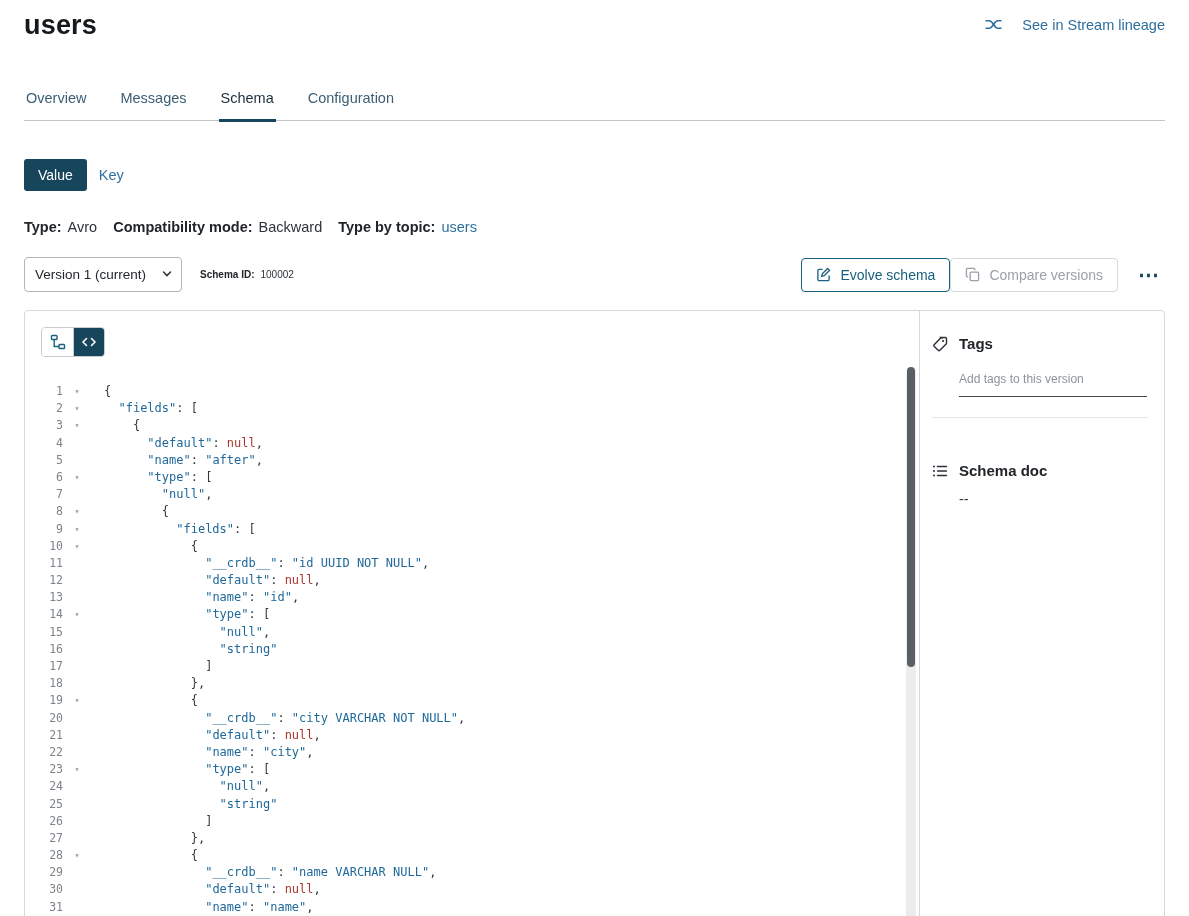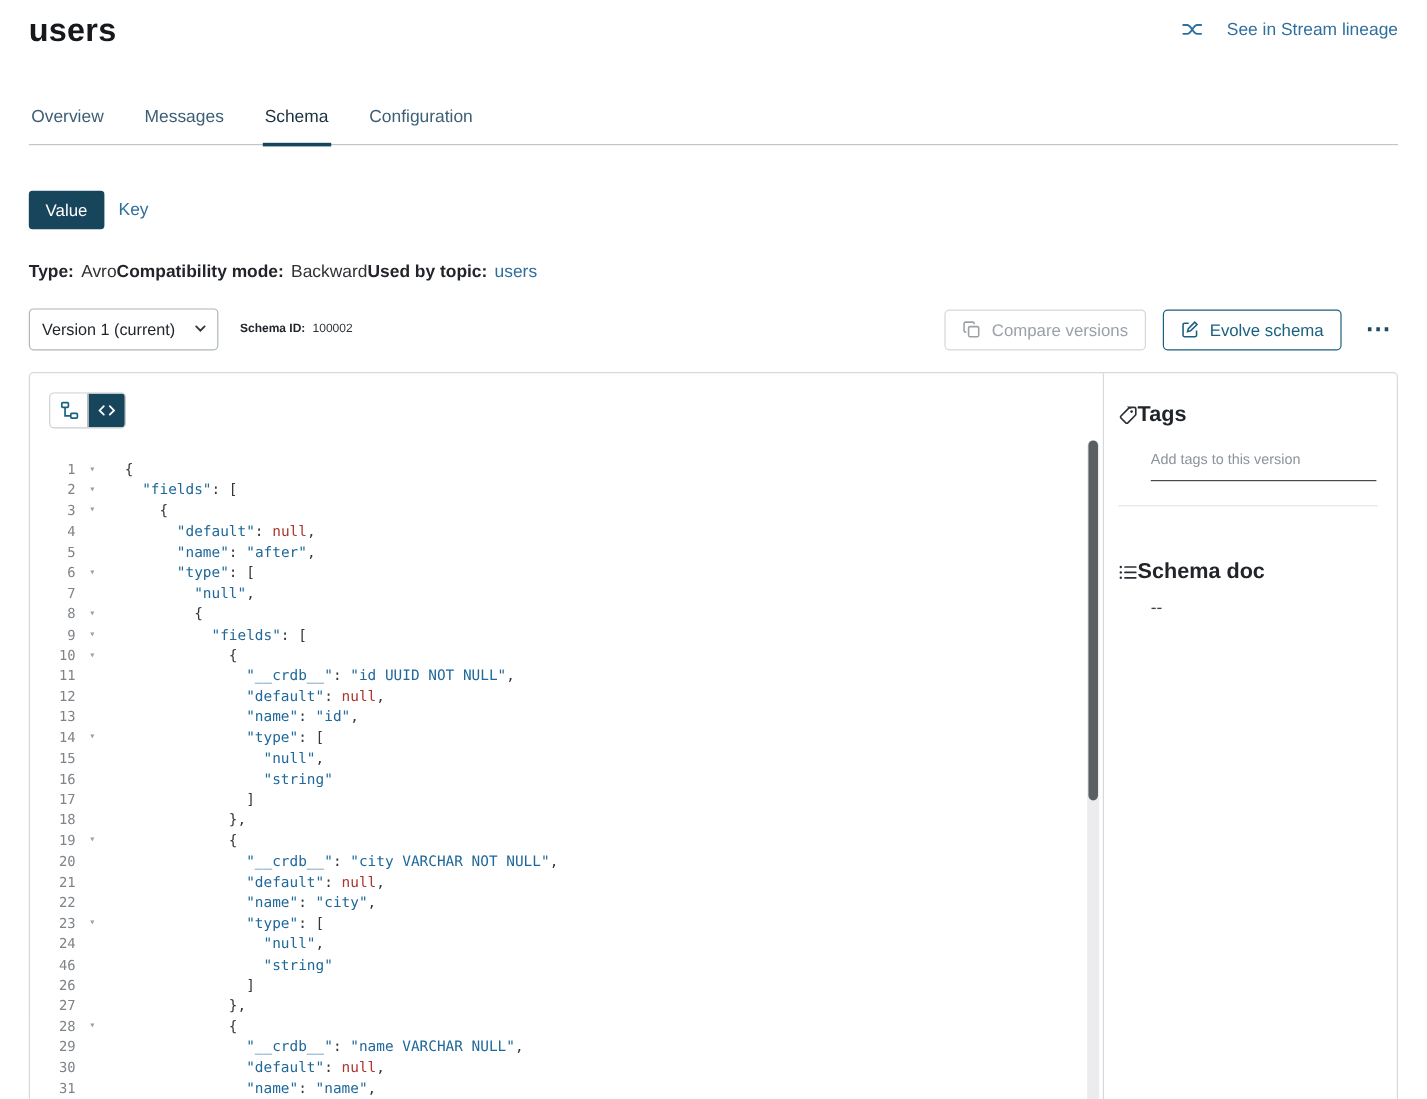--- a/index.html
+++ b/index.html
@@ -28,21 +28,21 @@
   .tab{font-size:14.5px;color:var(--tab-inactive);padding:6px 2px 14px;position:relative;cursor:pointer;}
   .tab.active{color:var(--tab-active);}
   .tab.active::after{content:"";position:absolute;left:0;right:0;bottom:-2px;height:3px;background:var(--accent-dark);}
   
   .seg{margin-top:38px;display:flex;align-items:flex-end;}
   .seg button{font-family:inherit;cursor:pointer;}
   .seg-value{background:var(--accent-dark);color:#fff;border:none;border-radius:3px;
     font-size:14px;padding:8px 14px;}
   .seg-key{background:none;border:none;color:var(--link);font-size:14.5px;padding:8px 12px;}
   
-  .meta{margin-top:28px;display:flex;align-items:center;font-size:14.5px;color:#2e3338;}
+  .meta{margin-top:28px;display:flex;align-items:center;gap:16px;font-size:14.5px;color:#2e3338;}
   .meta-item b{font-weight:700;color:#212529;margin-right:6px;}
   .meta-link{color:var(--link);cursor:pointer;}
   
   .controls{margin-top:22px;display:flex;align-items:center;}
   .select-wrap{position:relative;width:158px;}
   .select-wrap select{
     width:100%;height:35px;border:1px solid #afb6bc;border-radius:4px;background:#fff;
     padding:0 28px 0 10px;font-size:13.5px;color:#23272b;font-family:inherit;
     appearance:none;-webkit-appearance:none;cursor:pointer;}
   .select-wrap .chev{position:absolute;right:9px;top:11px;pointer-events:none;color:#33383c;}
@@ -73,21 +73,21 @@
     text-align:center;line-height:17.3px;cursor:pointer;}
   .ct{padding-left:19px;white-space:pre;color:var(--syn-punct);}
   .tk-k{color:var(--syn-key);}
   .tk-s{color:var(--syn-str);}
   .tk-x{color:var(--syn-null);}
   .tk-p{color:var(--syn-punct);}
   .scrollbar{position:absolute;top:56px;right:3px;bottom:3px;width:10px;background:#ececee;border-radius:5px;}
   .thumb{position:absolute;top:0;left:1px;width:8px;height:300px;background:#5a5f64;border-radius:4px;cursor:pointer;}
   
   .sidebar{width:244px;flex:none;padding:24px 12px 0 12px;}
-  .side-head{display:flex;align-items:center;font-size:18px;font-weight:700;color:#212529;}
+  .side-head{display:flex;align-items:center;gap:11px;font-size:15px;font-weight:700;color:#212529;}
   .side-head .icn{color:#2b3036;}
   .tags-input{display:block;margin:16px 0 0 27px;width:188px;border:none;outline:none;
     border-bottom:1px solid #43484d;padding:4px 0 10px;font-size:12px;font-family:inherit;color:var(--text);}
   .tags-input::placeholder{color:#8d939a;}
   .side-divider{border:none;border-top:1px solid #e3e6e8;margin:20px 4px 0 0;}
   .sect-doc{margin-top:44px;}
   .sect-date{margin-top:26px;}
   .side-value{margin:12px 0 0 27px;font-size:14.5px;color:#3a3f45;}
 </style>
 </head>
@@ -121,56 +121,56 @@
   </div>
 
   <div class="meta">
     <span class="meta-item">
       <b>Type:</b><span>Avro</span>
     </span>
     <span class="meta-item">
       <b>Compatibility mode:</b><span>Backward</span>
     </span>
     <span class="meta-item">
-      <b>Used by topic:</b><span class="meta-link">users</span>
+      <b>Type by topic:</b><span class="meta-link">users</span>
     </span>
   </div>
 
   <div class="controls">
     <div class="select-wrap">
       <select>
         <option>Version 1 (current)</option>
       </select>
       <span class="chev icn">
         <svg width="12" height="12" viewBox="0 0 12 12" fill="none" stroke="currentColor" stroke-width="1.6" stroke-linecap="round">
             <path d="M2.5 4l3.5 3.5L9.5 4"></path>
           </svg>
       </span>
     </div>
     <span class="schema-id">
       <b>Schema ID:</b><span>100002</span>
     </span>
     <div class="spacer"></div>
+    <button class="btn btn-evolve">
+      <span class="icn">
+        <svg width="15" height="15" viewBox="0 0 16 16" fill="none" stroke="currentColor" stroke-width="1.4">
+            <path d="M14 9v4.2A1.3 1.3 0 0 1 12.7 14.5H3.3A1.3 1.3 0 0 1 2 13.2V3.8A1.3 1.3 0 0 1 3.3 2.5H7"></path>
+            <path d="M6 10l.7-2.7 5.7-5.7 2 2-5.7 5.7L6 10z"></path>
+          </svg>
+      </span>
+      <span>Evolve schema</span>
+    </button>
     <button class="btn btn-compare">
       <span class="icn">
         <svg width="15" height="15" viewBox="0 0 16 16" fill="none" stroke="currentColor" stroke-width="1.4">
             <rect x="5.5" y="5.5" width="9" height="9" rx="1.2"></rect>
             <path d="M3.5 10.5H2.8A1.3 1.3 0 0 1 1.5 9.2V2.8A1.3 1.3 0 0 1 2.8 1.5h6.4a1.3 1.3 0 0 1 1.3 1.3v.7"></path>
           </svg>
       </span>
       <span>Compare versions</span>
-    </button>
-    <button class="btn btn-evolve">
-      <span class="icn">
-        <svg width="15" height="15" viewBox="0 0 16 16" fill="none" stroke="currentColor" stroke-width="1.4">
-            <path d="M14 9v4.2A1.3 1.3 0 0 1 12.7 14.5H3.3A1.3 1.3 0 0 1 2 13.2V3.8A1.3 1.3 0 0 1 3.3 2.5H7"></path>
-            <path d="M6 10l.7-2.7 5.7-5.7 2 2-5.7 5.7L6 10z"></path>
-          </svg>
-      </span>
-      <span>Evolve schema</span>
     </button>
     <button class="btn-more">⋯</button>
   </div>
 
   <div class="panel">
 
     <div class="code-pane">
       <div class="view-toggle">
         <button class="vt">
           <span class="icn">
@@ -305,21 +305,21 @@
             <span class="ln">23</span>
             <span class="caret">▾</span>
             <span class="ct"><span>              </span><span class="tk-k">"type"</span><span class="tk-p">: [</span></span>
           </div>
           <div class="code-line">
             <span class="ln">24</span>
             <span class="caret"></span>
             <span class="ct"><span>                </span><span class="tk-s">"null"</span><span class="tk-p">,</span></span>
           </div>
           <div class="code-line">
-            <span class="ln">46</span>
+            <span class="ln">25</span>
             <span class="caret"></span>
             <span class="ct"><span>                </span><span class="tk-s">"string"</span></span>
           </div>
           <div class="code-line">
             <span class="ln">26</span>
             <span class="caret"></span>
             <span class="ct"><span>              </span><span class="tk-p">]</span></span>
           </div>
           <div class="code-line">
             <span class="ln">27</span>

